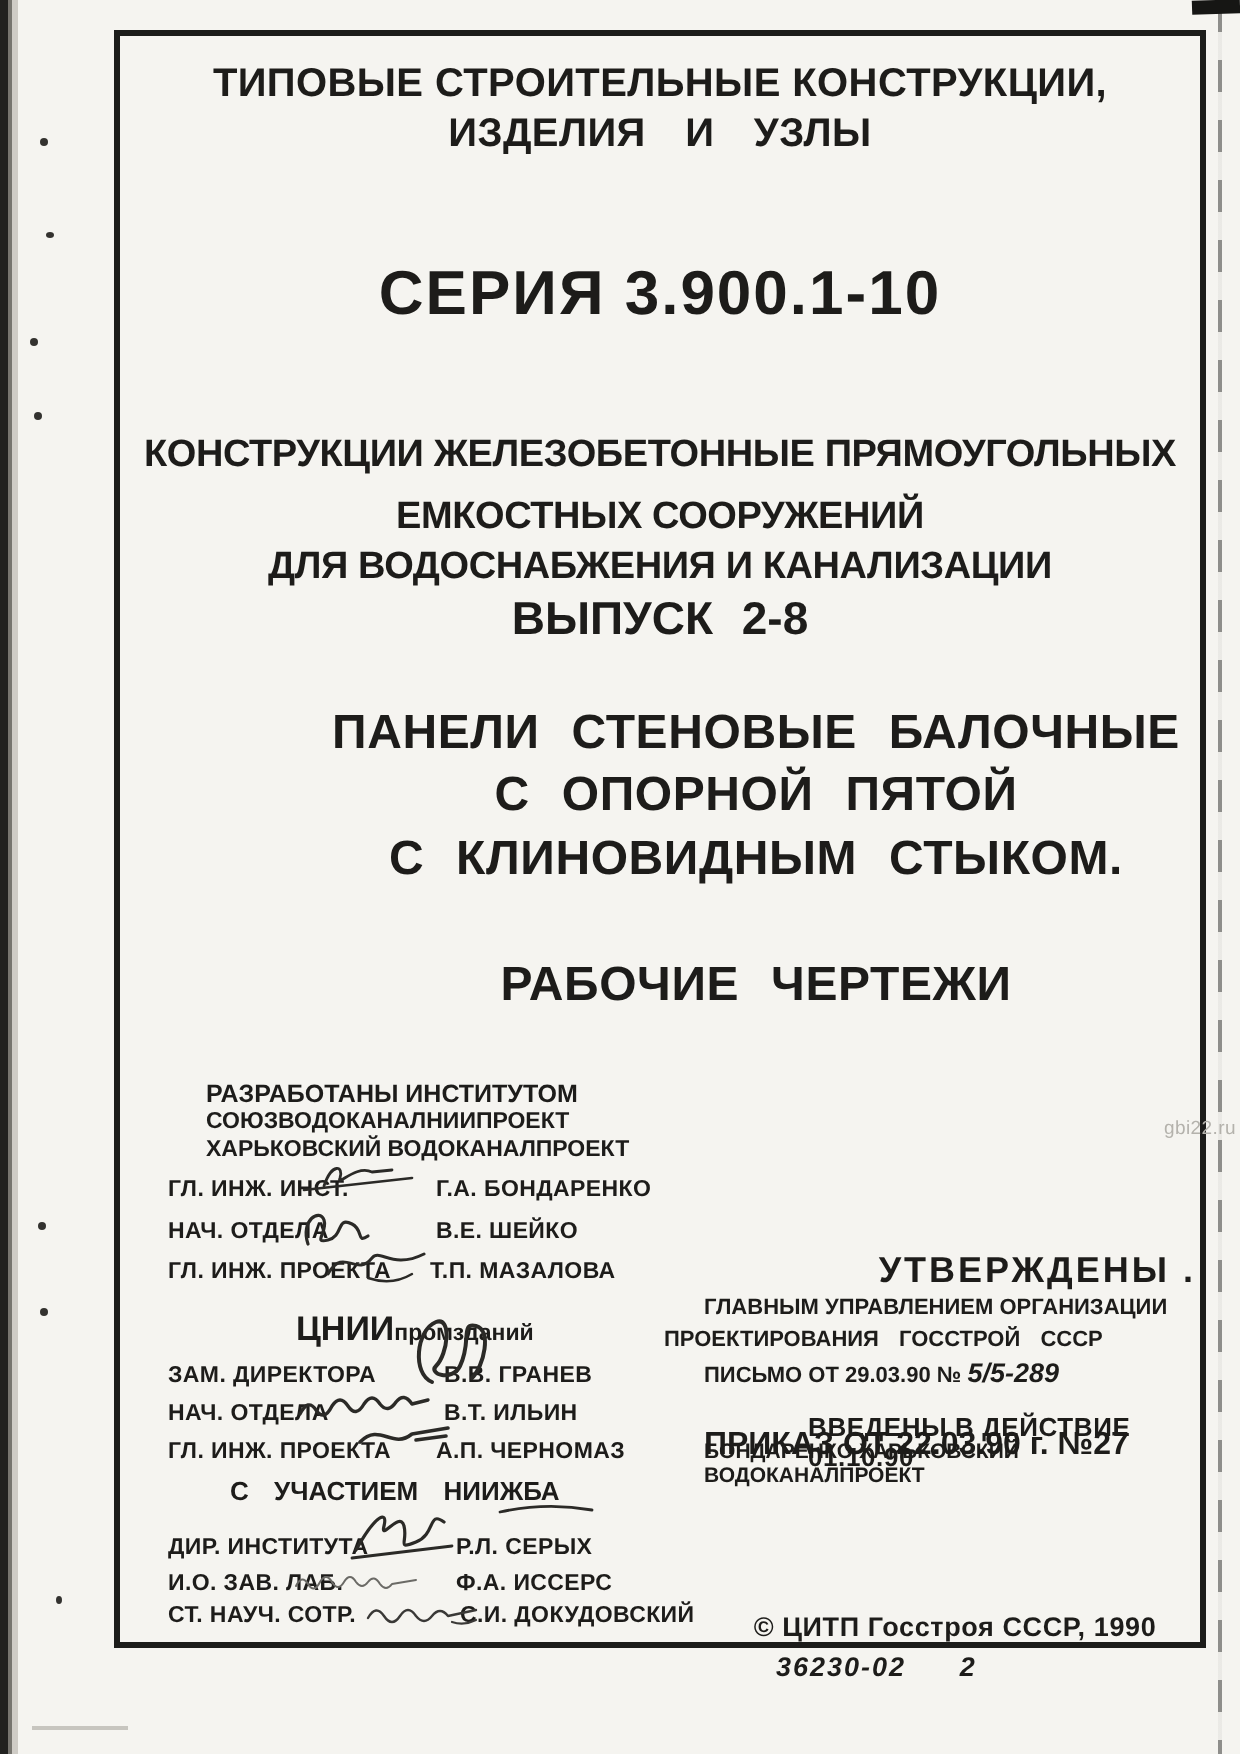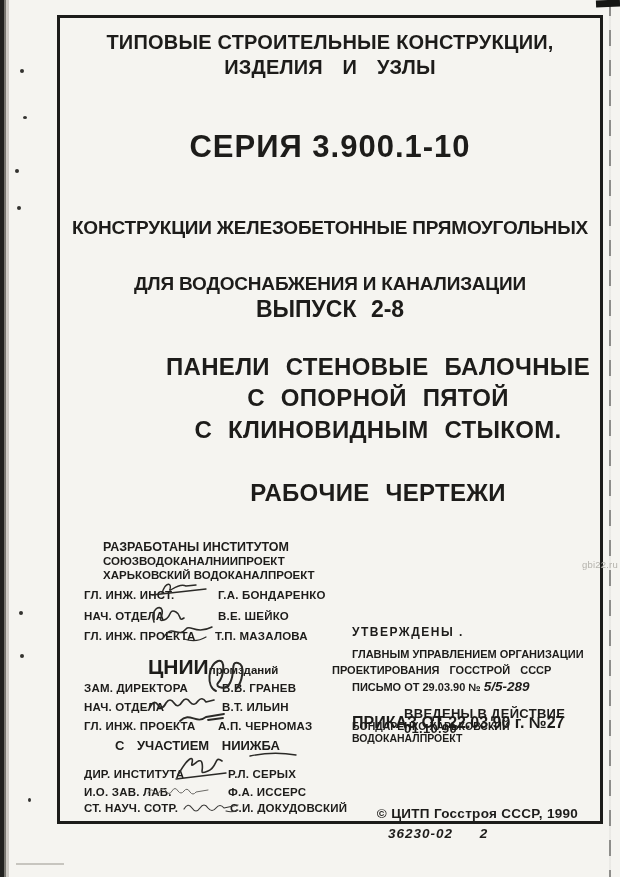--- a/index.html
+++ b/index.html
@@ -47,20 +47,21 @@
   <div id="streak" class="abs"></div>
 
   <div id="frame" class="abs"></div>
 
   <div class="abs ctr b hdr" style="top:31px">ТИПОВЫЕ СТРОИТЕЛЬНЫЕ КОНСТРУКЦИИ,</div>
   <div class="abs ctr b hdr" style="top:56px;word-spacing:14px">ИЗДЕЛИЯ И УЗЛЫ</div>
 
   <div class="abs ctr b" style="top:129px;font-size:31px;letter-spacing:1px">СЕРИЯ 3.900.1-10</div>
 
   <div class="abs ctr b subj" style="top:189px">КОНСТРУКЦИИ ЖЕЛЕЗОБЕТОННЫЕ ПРЯМОУГОЛЬНЫХ</div>
+  <div class="abs ctr b subj" style="top:220px">ЕМКОСТНЫХ СООРУЖЕНИЙ</div>
   <div class="abs ctr b subj" style="top:245px">ДЛЯ ВОДОСНАБЖЕНИЯ И КАНАЛИЗАЦИИ</div>
 
   <div class="abs ctr b" style="top:296px;font-size:23px;word-spacing:8px">ВЫПУСК 2-8</div>
 
   <div class="abs ctr b ttl" style="top:353px">ПАНЕЛИ СТЕНОВЫЕ БАЛОЧНЫЕ</div>
   <div class="abs ctr b ttl" style="top:384px">С ОПОРНОЙ ПЯТОЙ</div>
   <div class="abs ctr b ttl" style="top:416px">С КЛИНОВИДНЫМ СТЫКОМ.</div>
   <div class="abs ctr b ttl" style="top:479px">РАБОЧИЕ ЧЕРТЕЖИ</div>
 
   <div class="abs b" style="left:103px;top:540px;font-size:12.5px">РАЗРАБОТАНЫ ИНСТИТУТОМ</div>
@@ -80,21 +81,21 @@
   </svg>
   <svg class="abs sig-svg" style="left:148px;top:602px" width="40" height="24" viewBox="0 0 40 24">
     <path d="M6,20 C2,8 12,2 14,8 C16,14 8,20 16,18 C24,16 20,6 28,10 C34,13 30,20 36,16" stroke-width="1.6"></path>
   </svg>
   <svg class="abs sig-svg" style="left:162px;top:621px" width="52" height="22" viewBox="0 0 52 22">
     <path d="M2,16 C10,2 16,18 24,8 C28,3 34,14 50,6" stroke-width="1.5"></path>
     <path d="M22,18 Q34,22 44,16" stroke-width="1.2"></path>
   </svg>
 
   <div class="abs" style="left:148px;top:655px">
-    <span class="b" style="font-size:21px">ЦНИИ</span><span class="b" style="font-size:11.5px">промзданий</span>
+    <span class="b" style="font-size:17px">ЦНИИ</span><span class="b" style="font-size:11.5px">промзданий</span>
   </div>
   <div class="abs b small role" style="left:84px;top:682px">ЗАМ. ДИРЕКТОРА</div>
   <div class="abs b small" style="left:222px;top:682px">В.В. ГРАНЕВ</div>
   <div class="abs b small role" style="left:84px;top:701px">НАЧ. ОТДЕЛА</div>
   <div class="abs b small" style="left:222px;top:701px">В.Т. ИЛЬИН</div>
   <div class="abs b small role" style="left:84px;top:720px">ГЛ. ИНЖ. ПРОЕКТА</div>
   <div class="abs b small" style="left:218px;top:720px">А.П. ЧЕРНОМАЗ</div>
   <div class="abs b" style="left:115px;top:738px;font-size:13px;word-spacing:9px">С УЧАСТИЕМ НИИЖБА</div>
 
   <svg class="abs sig-svg" style="left:196px;top:657px" width="58" height="40" viewBox="0 0 58 40">
@@ -123,21 +124,21 @@
     <path d="M4,26 L54,20" stroke-width="1.4"></path>
   </svg>
   <svg class="abs sig-svg" style="left:146px;top:785px" width="72" height="12" viewBox="0 0 72 12">
     <path d="M2,8 q3,-6 6,-1 q3,5 6,-1 q3,-5 6,0 q3,5 6,0 q3,-5 6,0 q3,4 6,0 q3,-4 6,1 q3,4 6,0 l12,-2" stroke-width="1" style="stroke:#6b6a66"></path>
   </svg>
   <svg class="abs sig-svg" style="left:182px;top:800px" width="62" height="13" viewBox="0 0 62 13">
     <path d="M2,9 q4,-7 8,-1 q4,6 8,0 q4,-6 8,0 q4,5 8,0 q4,-5 8,0 l14,-3" stroke-width="1.2" style="stroke:#3a3937"></path>
     <path d="M44,11 q6,2 12,-1" stroke-width="1.1" style="stroke:#3a3937"></path>
   </svg>
 
-  <div class="abs b" style="left:352px;top:625px;width:246px;text-align:left;font-size:12px;letter-spacing:1.5px">УТВЕРЖДЕНЫ .</div>
+  <div class="abs b" style="left:352px;top:625px;width:246px;text-align:right;font-size:18px;letter-spacing:1.5px">УТВЕРЖДЕНЫ .</div>
   <div class="abs b" style="left:352px;top:648px;font-size:11px">ГЛАВНЫМ УПРАВЛЕНИЕМ ОРГАНИЗАЦИИ</div>
   <div class="abs b" style="left:332px;top:664px;font-size:11px;word-spacing:7px">ПРОЕКТИРОВАНИЯ ГОССТРОЙ СССР</div>
   <div class="abs b" style="left:352px;top:679px;font-size:11px">
     <span>ПИСЬМО ОТ 29.03.90 №</span>
     <span class="it" style="font-size:13.5px">5/5-289</span>
   </div>
 
   <div class="abs b" style="left:404px;top:706px;font-size:13px;letter-spacing:.3px">ВВЕДЕНЫ В ДЕЙСТВИЕ 01.10.90</div>
   <div class="abs b" style="left:352px;top:720px;font-size:10.5px">БОНДАРЕНКО ХАРЬКОВСКИЙ ВОДОКАНАЛПРОЕКТ</div>
   <div class="abs b" style="left:352px;top:714px;font-size:16px">ПРИКАЗ ОТ 22.03.90 г. №27</div>

